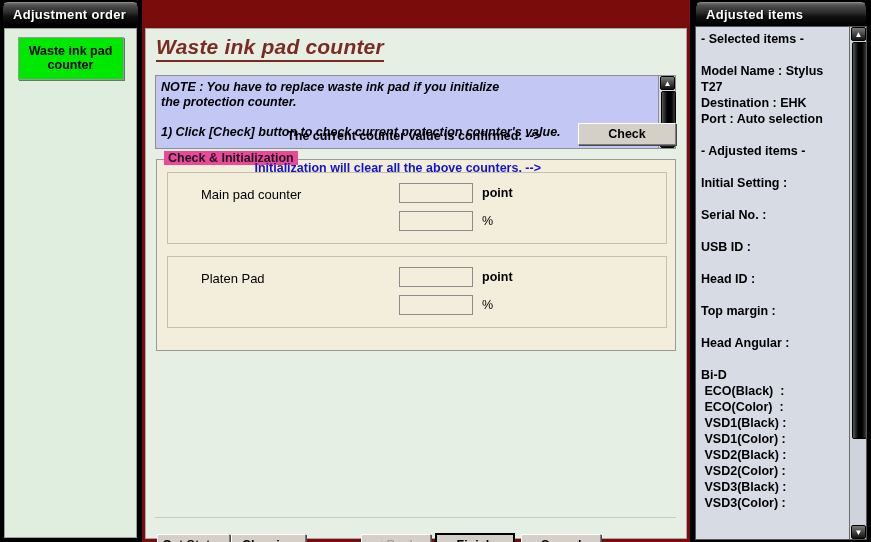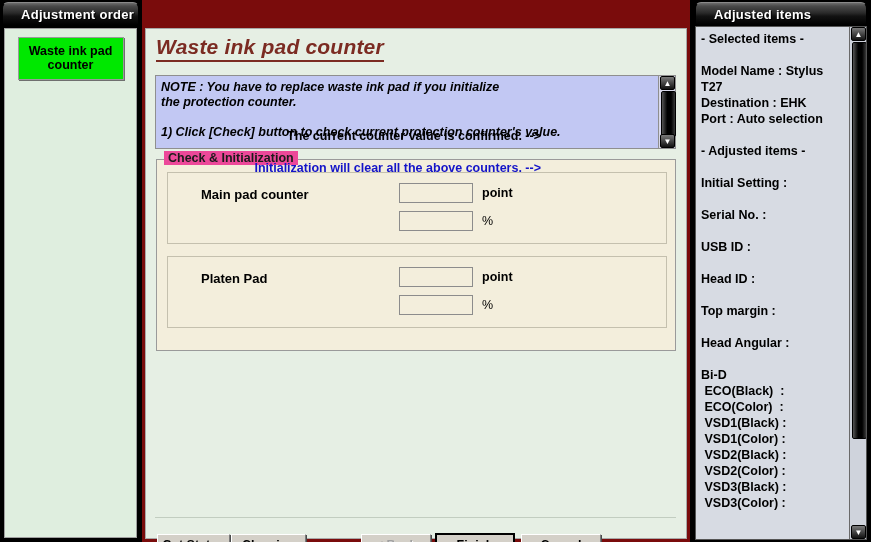--- a/index.html
+++ b/index.html
@@ -3,21 +3,21 @@
 <meta charset="utf-8">
 <style>
   html,body{margin:0;padding:0;background:#000;}
   body{width:871px;height:542px;overflow:hidden;
        font-family:"Liberation Sans", sans-serif;}
   .root{position:relative;width:871px;height:542px;background:#000;}
 
   
   .tbar{position:absolute;height:24px;color:#fff;font-weight:bold;font-size:13px;
         display:flex;align-items:center;box-sizing:border-box;}
-  .tbar span{padding-left:18px;letter-spacing:.3px;
+  .tbar span{padding-left:10px;letter-spacing:.3px;
              text-shadow:1px 1px 0 #000;}
 
   .tbar-dark{
      background:linear-gradient(to bottom,#6d6d6d 0%,#4a4a4a 14%,#2a2a2a 45%,#121212 60%,#000 100%);
      border:1px solid #000;border-top-color:#8a8a8a;
      border-radius:6px 6px 2px 2px;
   }
   .tbar-red{
      background:linear-gradient(to bottom,#f2c4c4 0%,#e06060 10%,#c81d1d 34%,#8e0d0d 70%,#6a0707 100%);
      border:1px solid #5c0505;border-top-color:#ffd8d8;
@@ -76,21 +76,21 @@
 
   
   #ci-group{position:absolute;left:10px;top:130px;width:520px;height:192px;
             border:1px solid #9a9a9a;background:#f3eedc;box-sizing:border-box;}
   #ci-legend{position:absolute;left:18px;top:122px;background:#ec4899;
              padding:0 4px;font-size:12.5px;font-weight:bold;color:#1b1b1b;}
   .pad-box{position:absolute;left:10px;width:500px;height:72px;
            border:1px solid #c4c0ae;box-sizing:border-box;}
   .pad-box.b1{top:12px;} .pad-box.b2{top:96px;}
   .pad-label{position:absolute;left:33px;top:14px;font-size:13px;
-             font-weight:bold;color:#000;}
+             font-weight:normal;color:#000;}
   .fld{position:absolute;left:231px;width:74px;height:20px;
        background:#f3eedc;border:1px solid #8c8c8c;box-sizing:border-box;}
   .fld.r1{top:10px;} .fld.r2{top:38px;}
   .unit{position:absolute;left:314px;font-size:12.5px;color:#000000;}
   .unit.r1{top:13px;font-weight:bold;}
   .unit.r2{top:41px;}
   #cfm-t1{position:absolute;right:145px;top:100px;font-size:12.5px;
           font-weight:bold;color:#000;white-space:nowrap;margin-left:44px;}
   #cfm-t2{position:absolute;right:145px;top:132px;font-size:12.5px;
           font-weight:bold;color:#1414c8;white-space:nowrap;margin-left:20px;}
@@ -174,20 +174,21 @@
           <div class="fld r1"></div>
           <div class="unit r1">point</div>
           <div class="fld r2"></div>
           <div class="unit r2">%</div>
         </div>
       </div>
       <div id="ci-legend">Check &amp; Initialization</div>
 
       
       <div id="cfm-t1">The current counter value is confirmed. --&gt;</div>
+      <div class="btn" id="btn-check">Check</div>
       <div id="cfm-t2">Initialization will clear all the above counters. --&gt;</div>
 
       <div id="sep"></div>
 
       <div class="btn" id="btn-getstatus">Get Status</div>
       <div class="btn" id="btn-cleaning">Cleaning</div>
       <div class="btn" id="btn-back">&lt; Back</div>
       <div class="btn" id="btn-finish">Finish</div>
       <div class="btn" id="btn-cancel">Cancel</div>
     </div>

